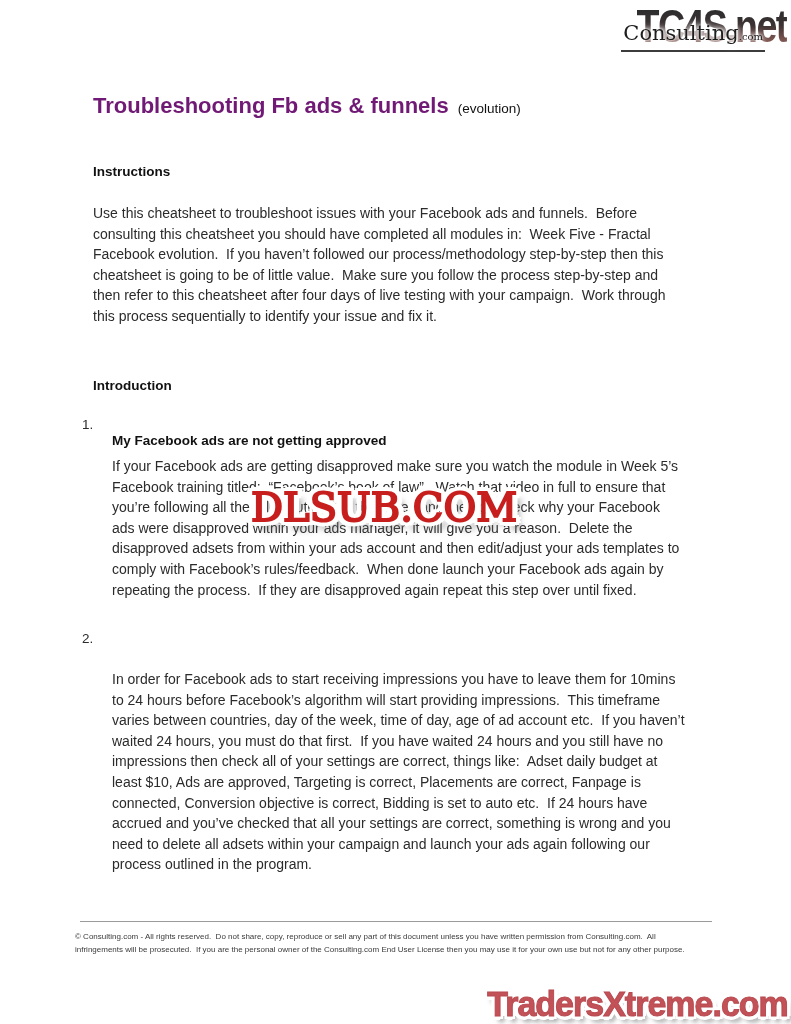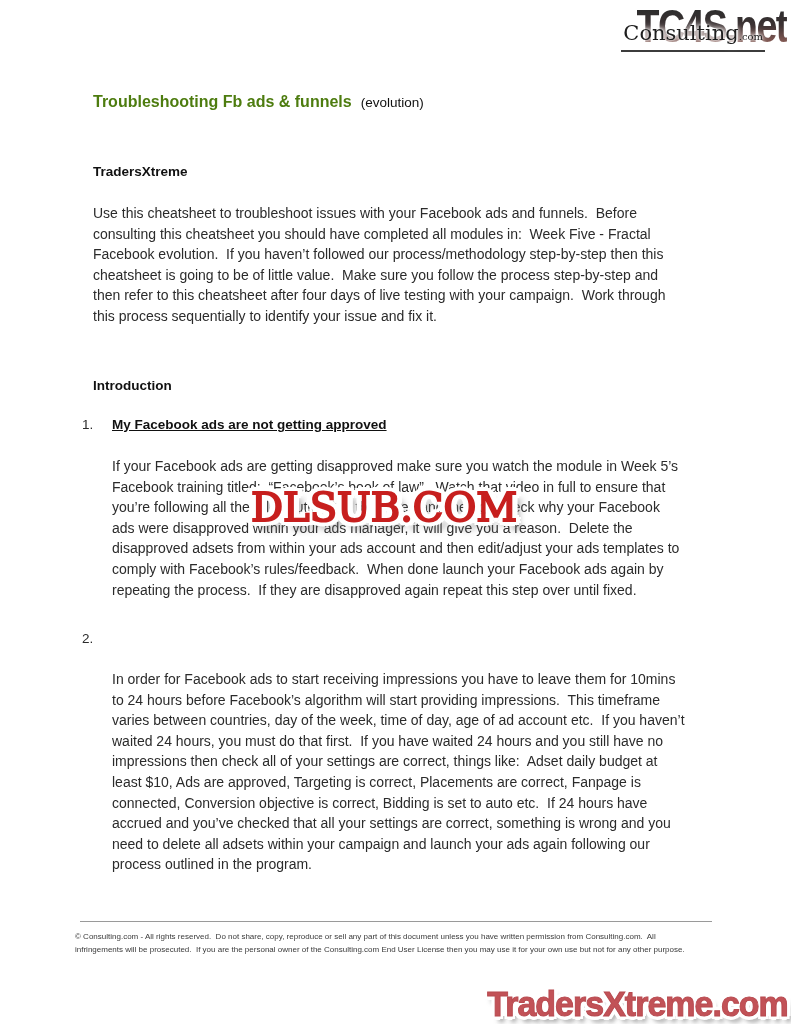--- a/index.html
+++ b/index.html
@@ -23,21 +23,21 @@
   .logo-overlay {
     position:absolute; top:21px; right:22px;
     font-family:"DejaVu Serif", serif; font-size:21px; line-height:23px; color:#1e1e1e;
     text-shadow:0 0 2px #fff, 0 0 4px #fff, 0 0 6px #fff, 0 0 8px #fff;
     border-bottom:2px solid #3c3c3c; padding:0 2px 2px 2px;
   }
   .logo-overlay .suffix { font-size:10px; }
 
   
   .doc-title { position:absolute; left:93px; top:93px; white-space:pre; }
-  .doc-title .main { font-size:16px; font-weight:bold; color:#4d7c0f; }
+  .doc-title .main { font-size:22px; font-weight:bold; color:#701a75; }
   .doc-title .suffix { font-size:13.5px; color:#111; margin-left:9px; }
 
   .h-bold { position:absolute; font-size:13.5px; font-weight:bold; color:#111; white-space:pre; }
 
   .para { position:absolute; font-size:14px; line-height:20.6px; white-space:pre; color:#2b2b2b; }
   .tline { white-space:pre; }
 
   .item-num { position:absolute; left:82px; font-size:13.5px; color:#2b2b2b; }
 
   
@@ -77,27 +77,27 @@
 
 <div class="page">
 
   <div class="logo-wrap">
     <div class="logo-main">TC4S.net</div>
     <div class="logo-overlay"><span>Consulting</span><span class="suffix">.com</span></div>
   </div>
 
   <div class="doc-title"><span class="main">Troubleshooting Fb ads &amp; funnels</span><span class="suffix">(evolution)</span></div>
 
-  <div class="h-bold" style="left:93px; top:164px;">TradersXtreme</div>
+  <div class="h-bold" style="left:93px; top:164px;">Instructions</div>
   <div class="para" style="left:93px; top:203px;"><div class="tline">Use this cheatsheet to troubleshoot issues with your Facebook ads and funnels.  Before</div><div class="tline">consulting this cheatsheet you should have completed all modules in:  Week Five - Fractal</div><div class="tline">Facebook evolution.  If you haven’t followed our process/methodology step-by-step then this</div><div class="tline">cheatsheet is going to be of little value.  Make sure you follow the process step-by-step and</div><div class="tline">then refer to this cheatsheet after four days of live testing with your campaign.  Work through</div><div class="tline">this process sequentially to identify your issue and fix it.</div></div>
 
   <div class="h-bold" style="left:93px; top:378px;">Introduction</div>
 
   <div class="item-num" style="top:417px;">1.</div>
-  <div class="h-bold" style="left:112px; top:417px;text-decoration:underline;">My Facebook ads are not getting approved</div>
+  <div class="h-bold" style="left:112px; top:433px;">My Facebook ads are not getting approved</div>
   <div class="para" style="left:112px; top:456px;"><div class="tline">If your Facebook ads are getting disapproved make sure you watch the module in Week 5’s</div><div class="tline">Facebook training titled:  “Facebook’s book of law”.  Watch that video in full to ensure that</div><div class="tline">you’re following all the rules outlined in that video and then go check why your Facebook</div><div class="tline">ads were disapproved within your ads manager, it will give you a reason.  Delete the</div><div class="tline">disapproved adsets from within your ads account and then edit/adjust your ads templates to</div><div class="tline">comply with Facebook’s rules/feedback.  When done launch your Facebook ads again by</div><div class="tline">repeating the process.  If they are disapproved again repeat this step over until fixed.</div></div>
 
   <div class="wm-center">DLSUB.COM</div>
 
   <div class="item-num" style="top:631px;">2.</div>
   <div class="para" style="left:112px; top:669px;"><div class="tline">In order for Facebook ads to start receiving impressions you have to leave them for 10mins</div><div class="tline">to 24 hours before Facebook’s algorithm will start providing impressions.  This timeframe</div><div class="tline">varies between countries, day of the week, time of day, age of ad account etc.  If you haven’t</div><div class="tline">waited 24 hours, you must do that first.  If you have waited 24 hours and you still have no</div><div class="tline">impressions then check all of your settings are correct, things like:  Adset daily budget at</div><div class="tline">least $10, Ads are approved, Targeting is correct, Placements are correct, Fanpage is</div><div class="tline">connected, Conversion objective is correct, Bidding is set to auto etc.  If 24 hours have</div><div class="tline">accrued and you’ve checked that all your settings are correct, something is wrong and you</div><div class="tline">need to delete all adsets within your campaign and launch your ads again following our</div><div class="tline">process outlined in the program.</div></div>
 
   <div class="footer-rule"></div>
   <div class="footer">
       <div class="tline">© Consulting.com - All rights reserved.  Do not share, copy, reproduce or sell any part of this document unless you have written permission from Consulting.com.  All</div>

